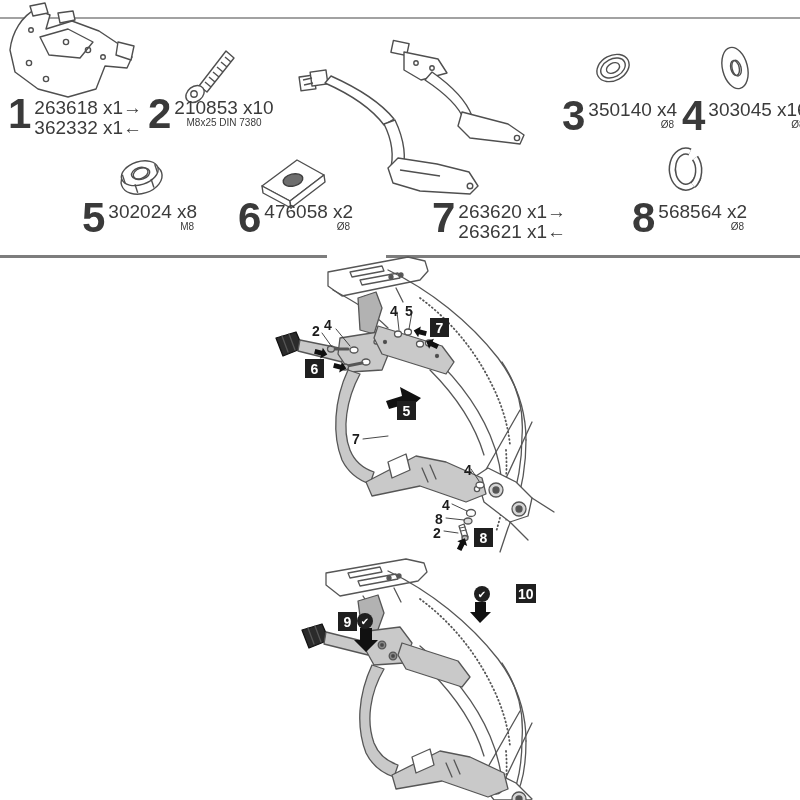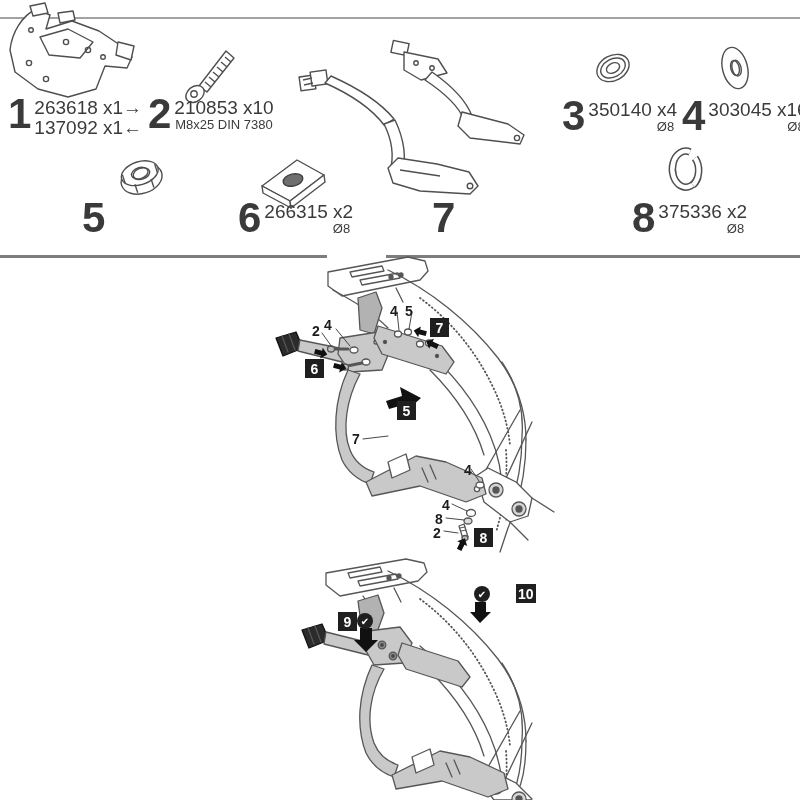--- a/index.html
+++ b/index.html
@@ -10,21 +10,21 @@
   .hr{position:absolute;background:#8e8e8e;}
   #hr-top{left:0;top:17px;width:800px;height:2px;background:#a2a2a2;}
   #hr-mid-l{left:0;top:255px;width:327px;height:3px;background:#7d7d7d;}
   #hr-mid-r{left:386px;top:255px;width:414px;height:3px;background:#7d7d7d;}
   svg{position:absolute;}
   
   .cap{position:absolute;display:flex;gap:5px;align-items:flex-start;white-space:nowrap;}
   .pnum{font-size:42px;font-weight:bold;line-height:.88;letter-spacing:-2px;color:#3a3a3a;}
   .plines{display:flex;flex-direction:column;line-height:1.05;padding-top:2px;}
   .pline{font-size:19px;color:#3b3b3b;}
-  .pspec{font-size:13px;color:#3b3b3b;align-self:flex-end;padding-right:3px;}
+  .pspec{font-size:10px;color:#3b3b3b;align-self:flex-end;padding-right:3px;}
   .pspec.center{align-self:center;padding-right:0;}
   
   .callout{position:absolute;font-size:14px;font-weight:bold;color:#1c1c1c;line-height:1;}
   .stepbox{
     position:absolute;min-width:19px;height:19px;background:#1f1f1f;color:#fff;
     font-size:14px;font-weight:bold;display:flex;align-items:center;justify-content:center;
     padding:0 2px;box-sizing:border-box;
   }
   .checkcircle{
     position:absolute;width:16px;height:16px;border-radius:50%;background:#1f1f1f;color:#fff;
@@ -120,21 +120,21 @@
       <path d="M690,152 A13.5,18 0 1 0 698,177" stroke="#fff" stroke-width="4.5"></path>
       <path d="M695,158 A13.5,18 0 0 1 693,185" stroke="#4f4f4f" stroke-width="7.5"></path>
       <path d="M695,158 A13.5,18 0 0 1 693,185" stroke="#fff" stroke-width="4.5"></path>
     </g>
   </svg>
 
   <div class="cap" style="left:8px;top:96px">
     <span class="pnum">1</span>
     <span class="plines">
       <span class="pline">263618 x1→</span>
-      <span class="pline">137092 x1←</span>
+      <span class="pline">362332 x1←</span>
     </span>
   </div>
   <div class="cap" style="left:148px;top:96px">
     <span class="pnum">2</span>
     <span class="plines">
       <span class="pline">210853 x10</span>
       <span class="pspec center">M8x25 DIN 7380</span>
     </span>
   </div>
   <div class="cap" style="left:562px;top:98px">
@@ -146,35 +146,43 @@
   </div>
   <div class="cap" style="left:682px;top:98px">
     <span class="pnum">4</span>
     <span class="plines">
       <span class="pline">303045 x16</span>
       <span class="pspec">Ø8</span>
     </span>
   </div>
   <div class="cap" style="left:82px;top:200px">
     <span class="pnum">5</span>
+    <span class="plines">
+      <span class="pline">302024 x8</span>
+      <span class="pspec">M8</span>
+    </span>
   </div>
   <div class="cap" style="left:238px;top:200px">
     <span class="pnum">6</span>
     <span class="plines">
-      <span class="pline">266315 x2</span>
+      <span class="pline">476058 x2</span>
       <span class="pspec">Ø8</span>
     </span>
   </div>
   <div class="cap" style="left:432px;top:200px">
     <span class="pnum">7</span>
+    <span class="plines">
+      <span class="pline">263620 x1→</span>
+      <span class="pline">263621 x1←</span>
+    </span>
   </div>
   <div class="cap" style="left:632px;top:200px">
     <span class="pnum">8</span>
     <span class="plines">
-      <span class="pline">375336 x2</span>
+      <span class="pline">568564 x2</span>
       <span class="pspec">Ø8</span>
     </span>
   </div>
 
   <div id="hr-mid-l" class="hr"></div>
   <div id="hr-mid-r" class="hr"></div>
 
   <svg id="diagram1-art" style="left:270px;top:250px" width="290" height="310" viewBox="0 0 290 310" fill="none" stroke="#565656" stroke-width="1.3" stroke-linejoin="round" stroke-linecap="round">
     <defs>
       <path id="arr" d="M-6.5,-2.5 L0.5,-2.5 L0.5,-5.5 L6.5,0 L0.5,5.5 L0.5,2.5 L-6.5,2.5 Z"></path>

